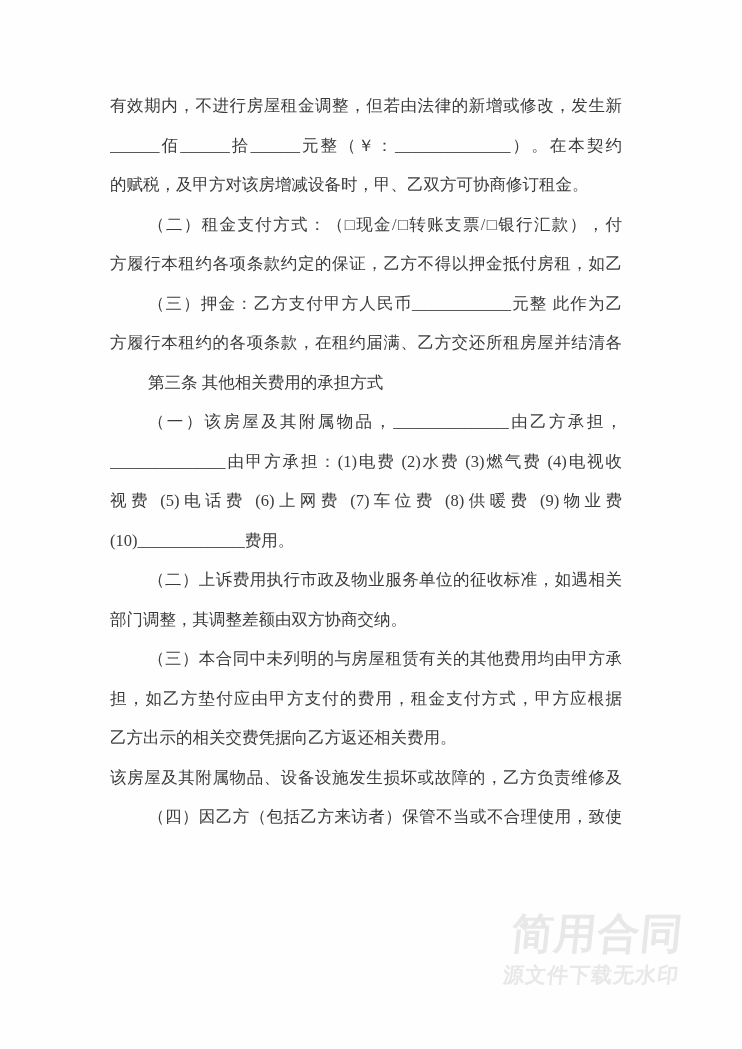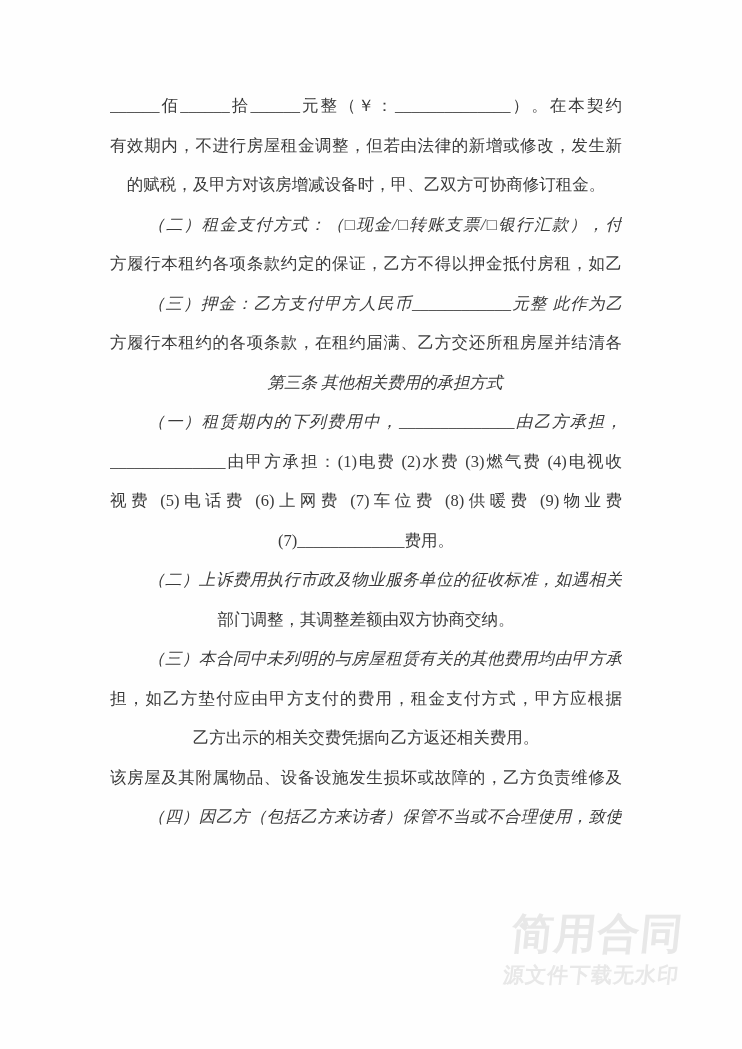--- a/index.html
+++ b/index.html
@@ -22,29 +22,28 @@
     left: 110px;
     top: 86px;
     width: 512px;
     font-size: 16.5px;
     line-height: 39.5px;
     color: var(--color-text);
   }
   .line {
     white-space: nowrap;
     height: 39.5px;
-    text-align: center;
   }
   .line.j {
     white-space: normal;
     text-align: justify;
     text-align-last: justify;
     overflow: hidden;
   }
-  .line.ind { padding-left: 38px; font-style: italic; }
+  .line.ind { padding-left: 38px; }
   .watermark {
     position: absolute;
     right: 60px;
     top: 908px;
     text-align: right;
     color: var(--color-watermark);
     font-family: "Liberation Sans", "DejaVu Sans", sans-serif;
     font-weight: bold;
     transform: skewX(-6deg);
     user-select: none;
@@ -59,32 +58,32 @@
     line-height: 26px;
     margin-top: 2px;
     letter-spacing: 1px;
   }
 </style>
 </head>
 <body>
 
 <div class="page">
   <div class="doc">
+      <div class="line j">有效期内，不进行房屋租金调整，但若由法律的新增或修改，发生新</div>
       <div class="line j">______佰______拾______元整（￥：______________）。在本契约</div>
-      <div class="line j">有效期内，不进行房屋租金调整，但若由法律的新增或修改，发生新</div>
       <div class="line">的赋税，及甲方对该房增减设备时，甲、乙双方可协商修订租金。</div>
       <div class="line j ind">（二）租金支付方式：（□现金/□转账支票/□银行汇款），付</div>
       <div class="line j">方履行本租约各项条款约定的保证，乙方不得以押金抵付房租，如乙</div>
       <div class="line j ind">（三）押金：乙方支付甲方人民币____________元整 此作为乙</div>
       <div class="line j">方履行本租约的各项条款，在租约届满、乙方交还所租房屋并结清各</div>
       <div class="line ind">第三条 其他相关费用的承担方式</div>
-      <div class="line j ind">（一）租赁期内的下列费用中，______________由乙方承担，</div>
+      <div class="line j ind">（一）该房屋及其附属物品，______________由乙方承担，</div>
       <div class="line j">______________由甲方承担：(1)电费 (2)水费 (3)燃气费 (4)电视收</div>
       <div class="line j">视费 (5)电话费 (6)上网费 (7)车位费 (8)供暖费 (9)物业费</div>
-      <div class="line">(7)_____________费用。</div>
+      <div class="line">(10)_____________费用。</div>
       <div class="line j ind">（二）上诉费用执行市政及物业服务单位的征收标准，如遇相关</div>
       <div class="line">部门调整，其调整差额由双方协商交纳。</div>
       <div class="line j ind">（三）本合同中未列明的与房屋租赁有关的其他费用均由甲方承</div>
       <div class="line j">担，如乙方垫付应由甲方支付的费用，租金支付方式，甲方应根据</div>
       <div class="line">乙方出示的相关交费凭据向乙方返还相关费用。</div>
       <div class="line j">该房屋及其附属物品、设备设施发生损坏或故障的，乙方负责维修及</div>
       <div class="line j ind">（四）因乙方（包括乙方来访者）保管不当或不合理使用，致使</div>
     </div>
   <div class="watermark">
     <div class="wm-title">简用合同</div>

